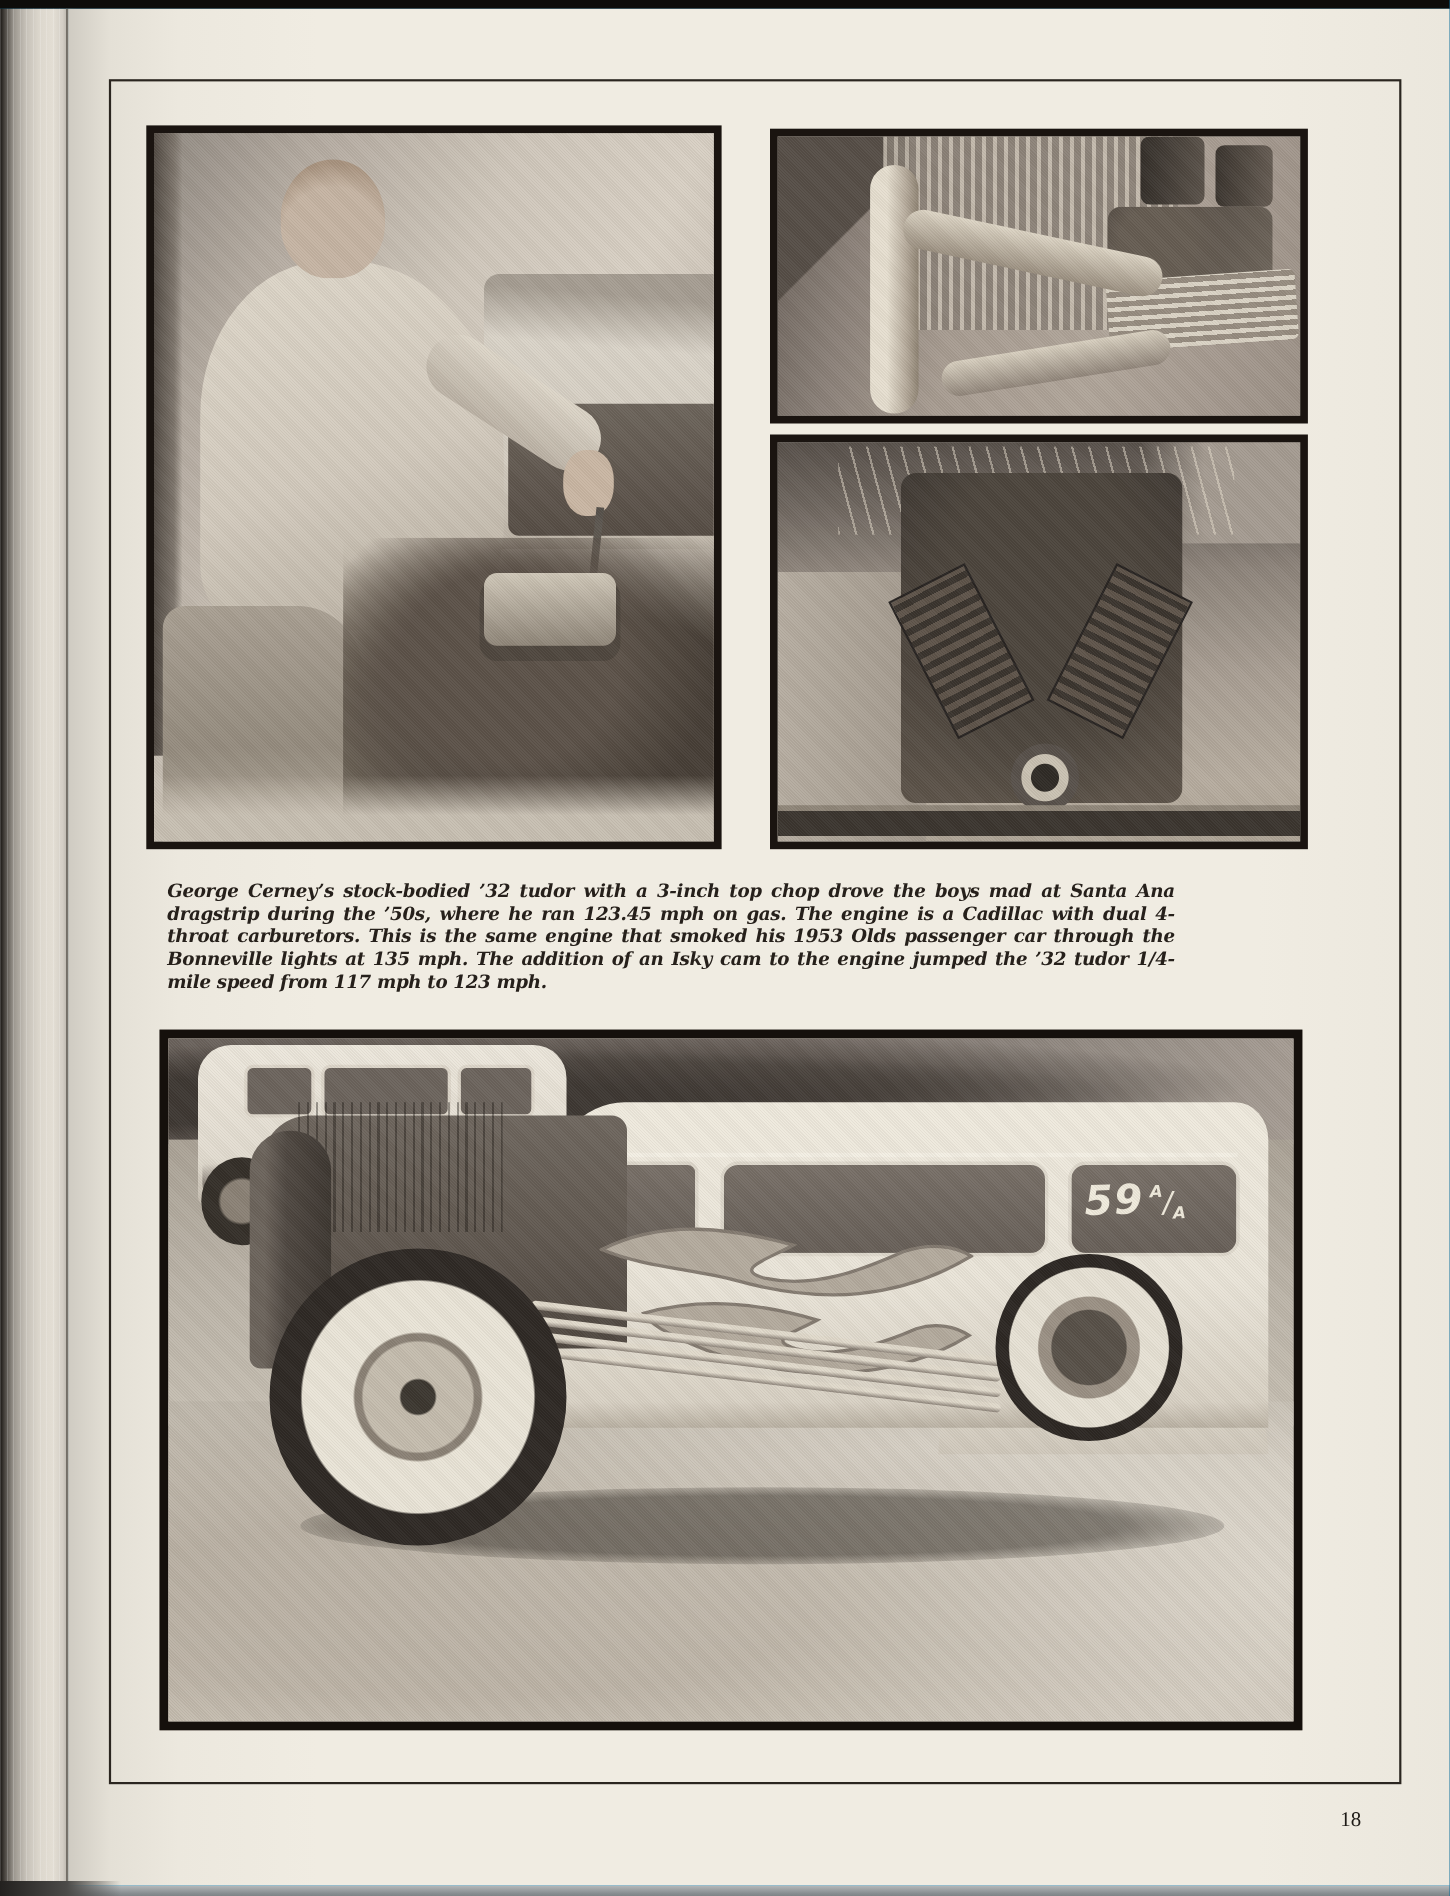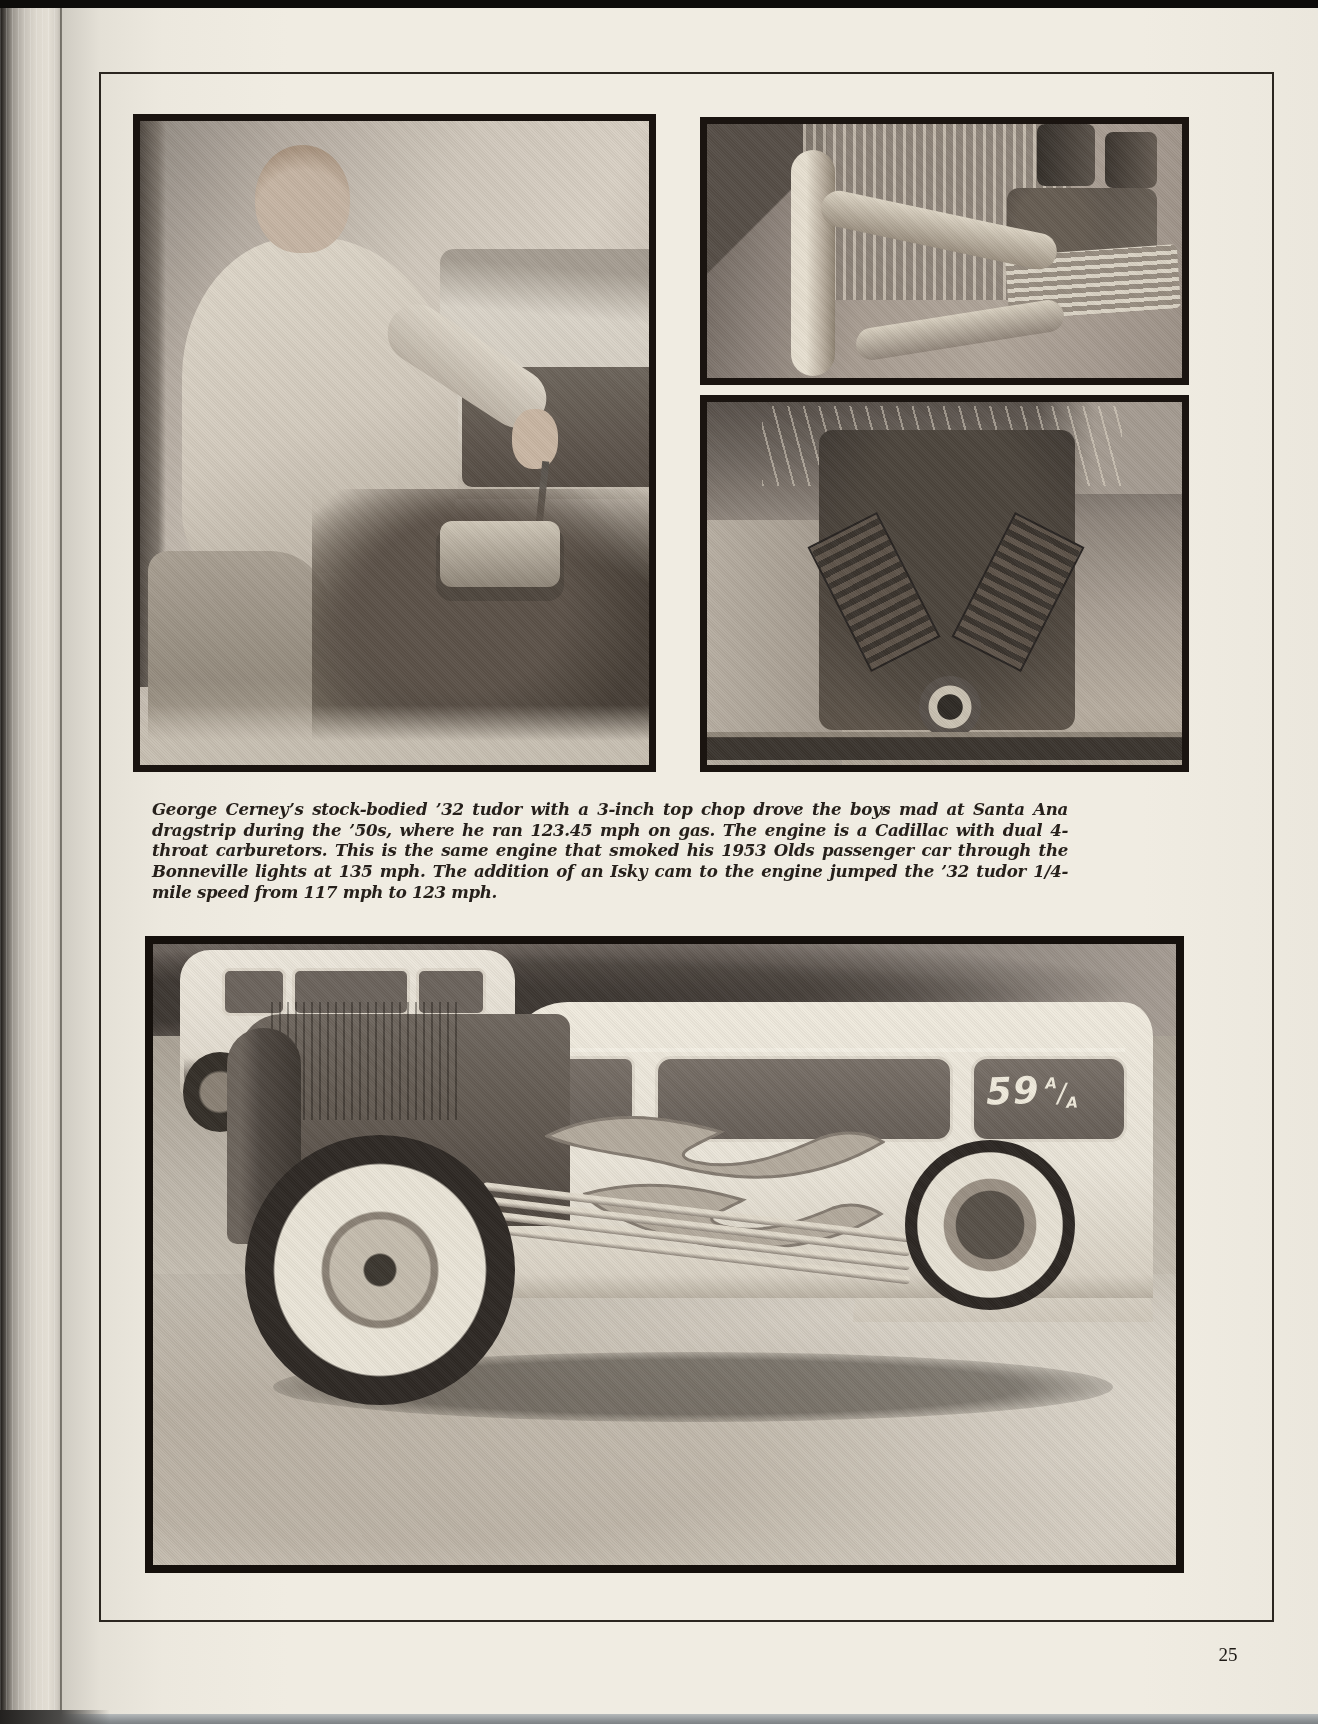--- a/index.html
+++ b/index.html
@@ -245,17 +245,17 @@
                C304,132 264,144 220,146 C172,148 120,136 84,120 C62,110 46,102 40,92 Z" fill="#b3aa9d" stroke="#837a70" stroke-width="3"></path>
     </svg>
     <div class="abs c-headers c-h1"></div>
     <div class="abs c-headers c-h2"></div>
     <div class="abs c-headers c-h3"></div>
     <div class="abs c-headers c-h4"></div>
     <div class="abs c-fwheel"></div>
     <div class="abs c-rwheel"></div>
   </div>
 
-  <div class="abs pagenum">25</div>
+  <div class="abs pagenum">18</div>
 
   <div class="abs bottom-strip"></div>
   <div class="abs bottom-corner"></div>
 </div>
 
 </body></html>

